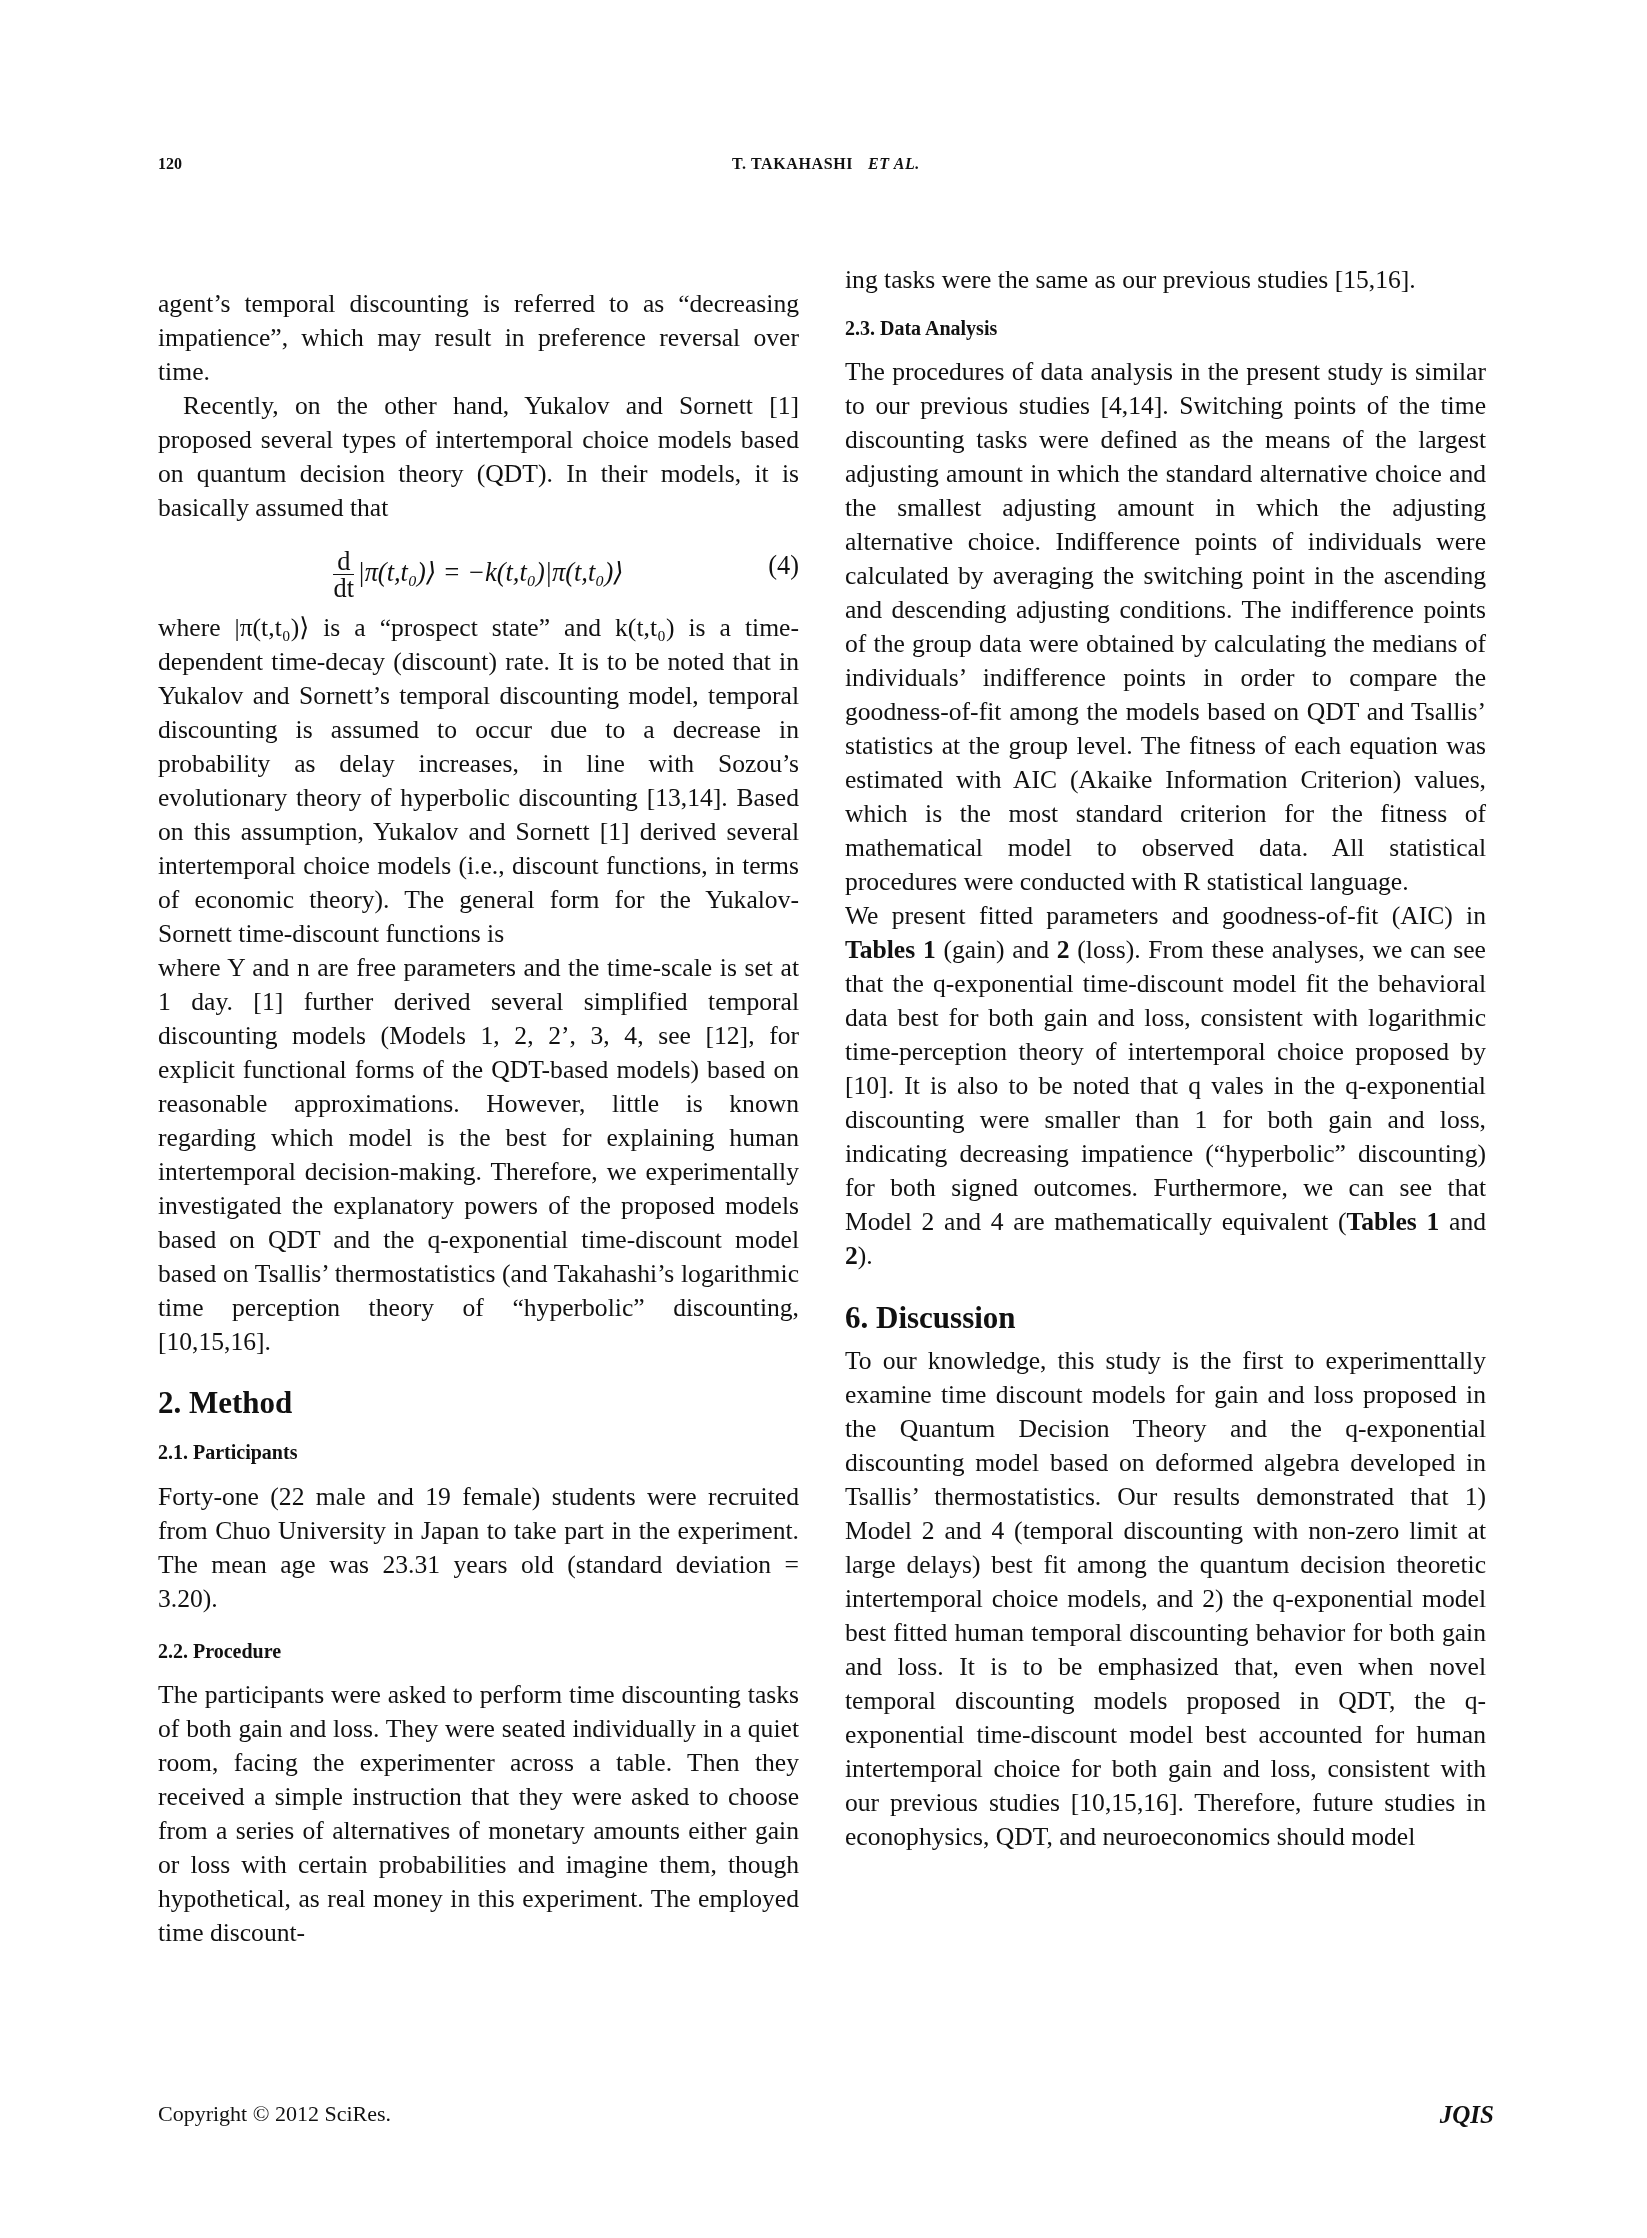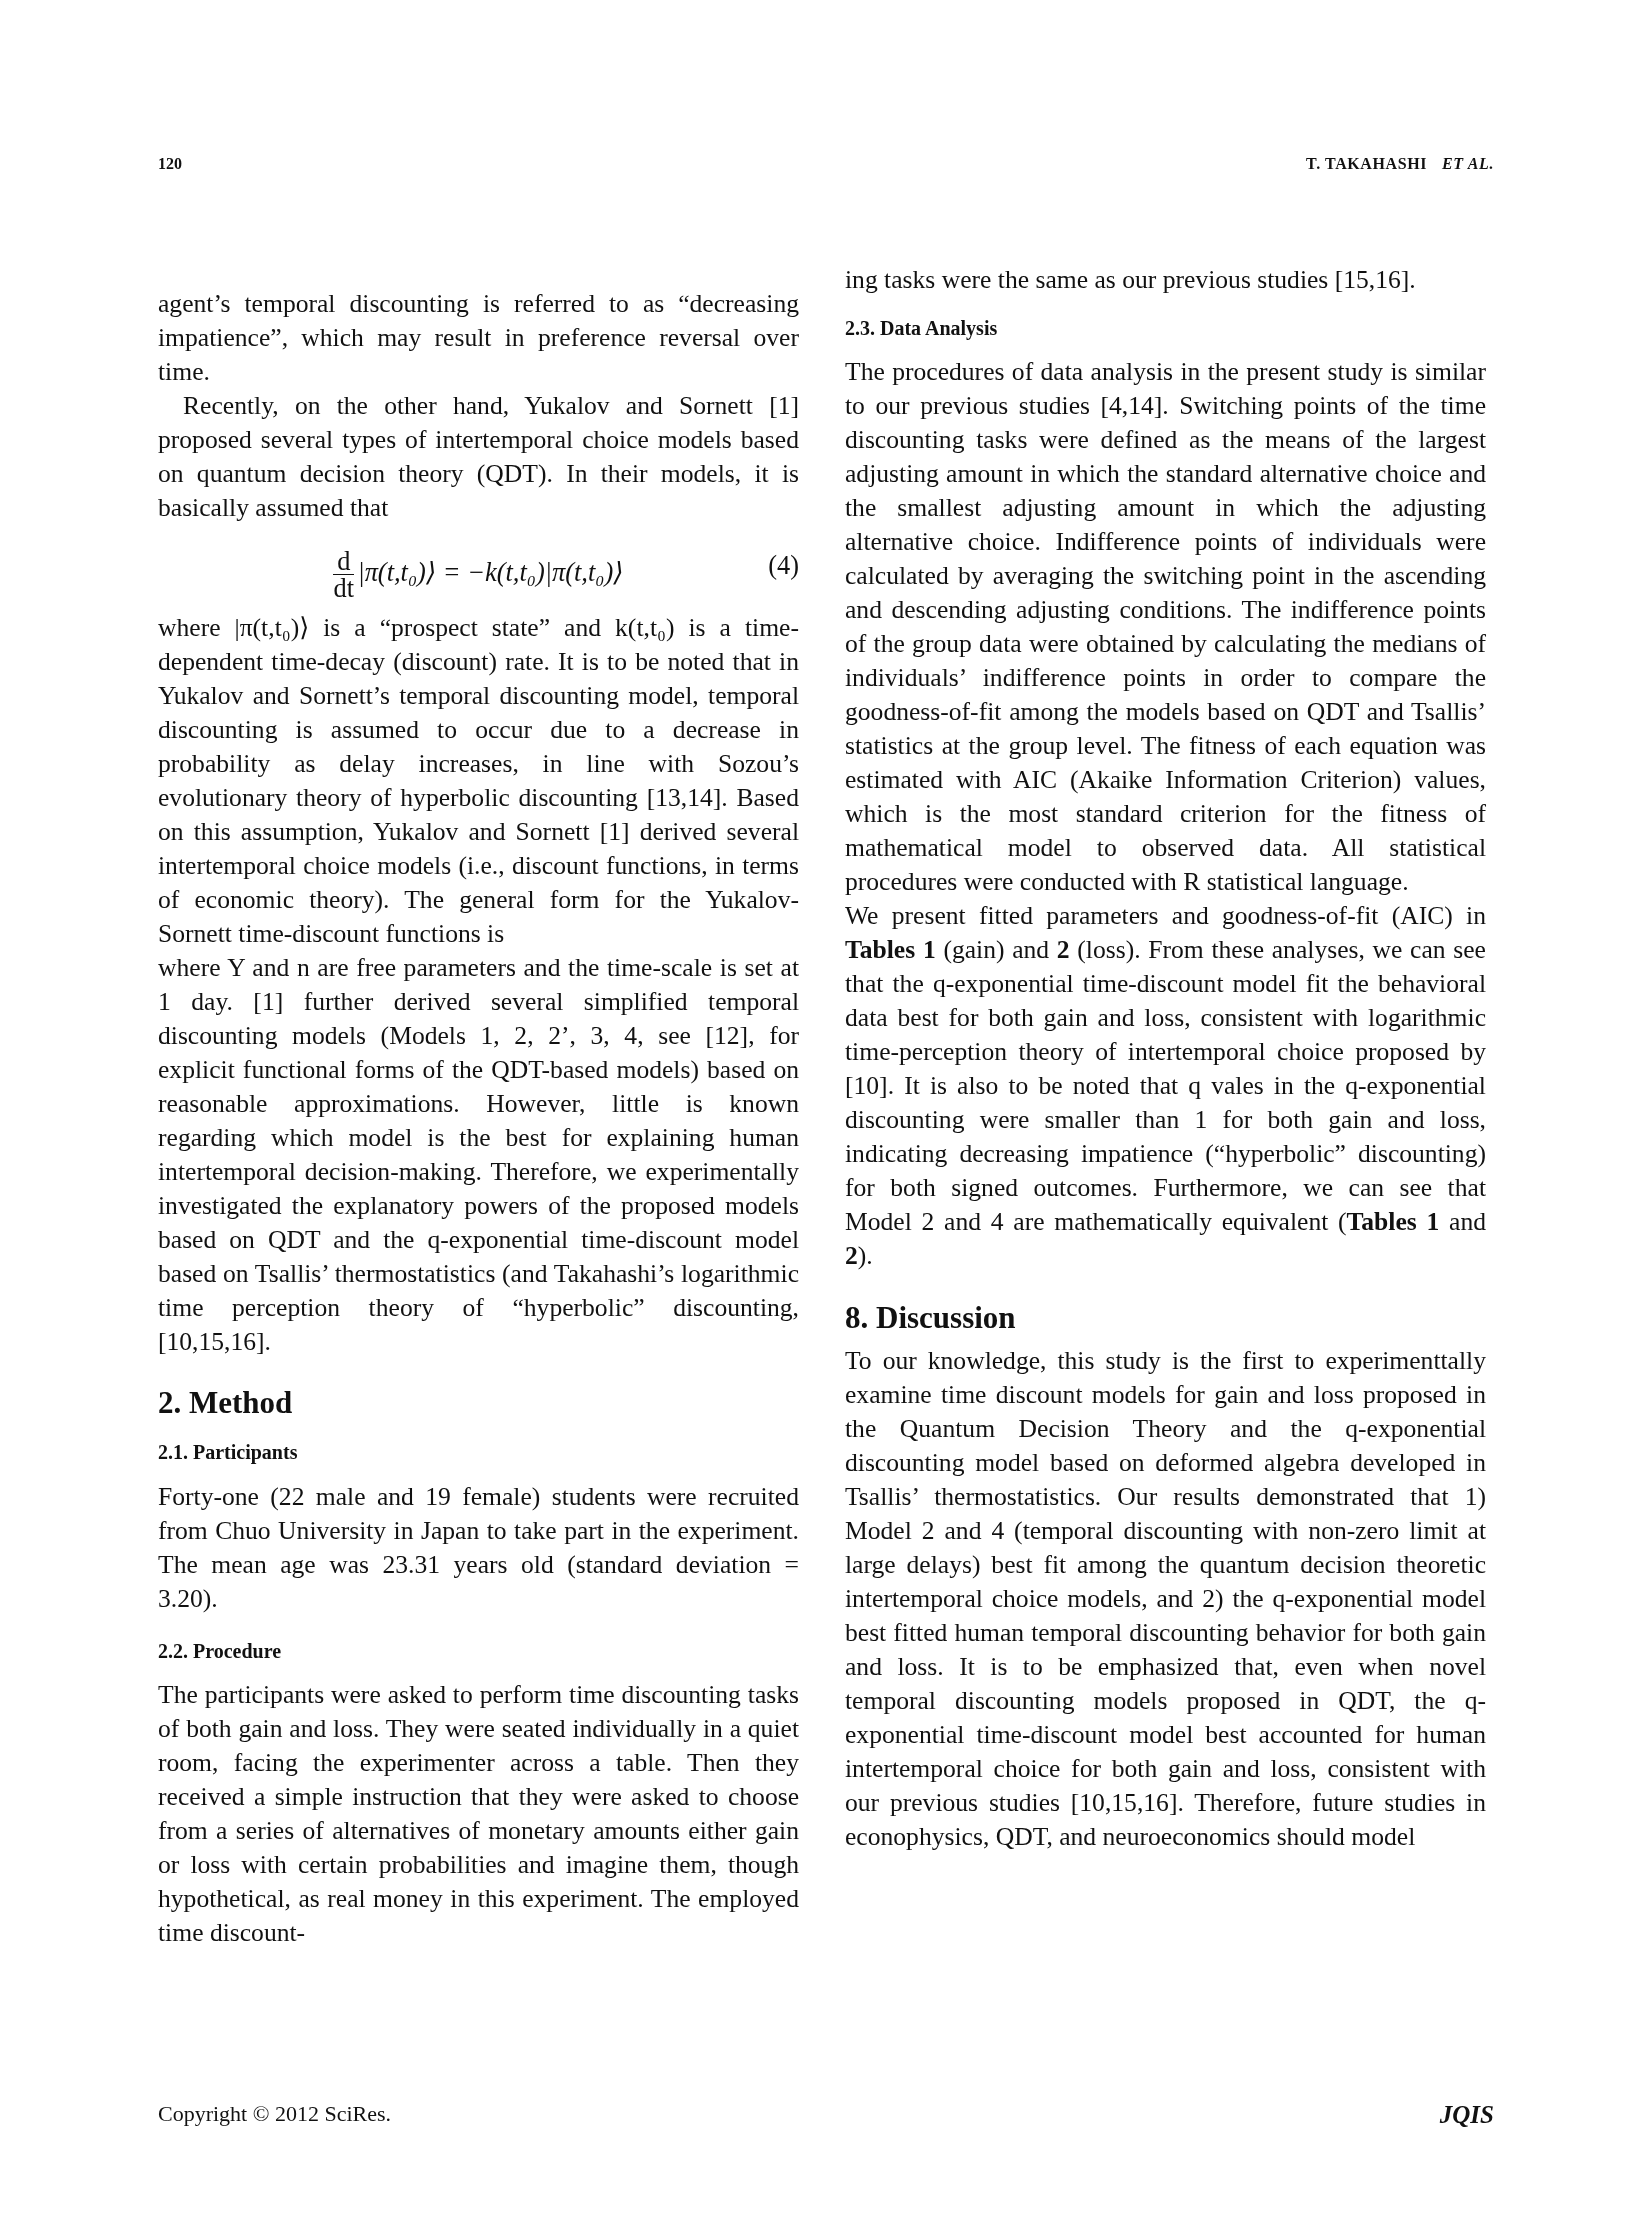--- a/index.html
+++ b/index.html
@@ -1,20 +1,20 @@
 <!DOCTYPE html>
 <html style="font-size:9.2px"><head>
 <meta charset="utf-8">
 <style>
   html, body { margin:0; padding:0; background:#ffffff; }
   body { width:1648px; height:2239px; position:relative; overflow:hidden;
          font-family:"Liberation Serif", "DejaVu Serif", serif; color:#111; }
   .header { position:absolute; top:155px; left:158px; width:1336px; height:34px; font-size:16px;font-weight:bold; }
   .page-num { position:absolute; left:0; top:0; }
-  .running-head { position:absolute; left:0; right:0; text-align:right; top:0; letter-spacing:0.6px; }
+  .running-head { position:absolute; left:0; right:0; text-align:center; top:0; letter-spacing:0.6px; }
   .running-head i { font-style:italic; margin-left:15px; }
   .col { position:absolute; top:239px; width:641px; font-size:25.6px; line-height:34px; }
   .col-left { left:158px;margin-top:48px; }
   .col-right { left:845px;margin-top:24px; }
   p { margin:0; text-align:justify; }
   p.indent { text-indent:25px; }
   .eq { position:relative; height:63px; margin:10.3px 0 12.6px 0; font-style:italic; font-size:26.4px; }
   .eq .expr { position:absolute; left:0; right:0; text-align:center; top:12.6px; }
   .eq .eqnum { position:absolute; right:0; top:12.6px; font-style:normal; }
   .frac { display:inline-block; vertical-align:middle; text-align:center; font-style:normal; margin-right:3.4px; }
@@ -57,21 +57,21 @@
   <p>Forty-one (22 male and 19 female) students were recruited from Chuo University in Japan to take part in the experiment. The mean age was 23.31 years old (standard deviation = 3.20).</p>
   <h3 class="first">2.2. Procedure</h3>
   <p>The participants were asked to perform time discounting tasks of both gain and loss. They were seated individually in a quiet room, facing the experimenter across a table. Then they received a simple instruction that they were asked to choose from a series of alternatives of monetary amounts either gain or loss with certain probabilities and imagine them, though hypothetical, as real money in this experiment. The employed time discount-</p>
 </div>
 
 <div class="col col-right">
   <p>ing tasks were the same as our previous studies [15,16].</p>
   <h3>2.3. Data Analysis</h3>
   <p>The procedures of data analysis in the present study is similar to our previous studies [4,14]. Switching points of the time discounting tasks were defined as the means of the largest adjusting amount in which the standard alternative choice and the smallest adjusting amount in which the adjusting alternative choice. Indifference points of individuals were calculated by averaging the switching point in the ascending and descending adjusting conditions. The indifference points of the group data were obtained by calculating the medians of individuals’ indifference points in order to compare the goodness-of-fit among the models based on QDT and Tsallis’ statistics at the group level. The fitness of each equation was estimated with AIC (Akaike Information Criterion) values, which is the most standard criterion for the fitness of mathematical model to observed data. All statistical procedures were conducted with R statistical language.</p>
   <p><span>We present fitted parameters and goodness-of-fit (AIC) in </span><b>Tables 1</b><span> (gain) and </span><b>2</b><span> (loss). From these analyses, we can see that the q-exponential time-discount model fit the behavioral data best for both gain and loss, consistent with logarithmic time-perception theory of intertemporal choice proposed by [10]. It is also to be noted that q vales in the q-exponential discounting were smaller than 1 for both gain and loss, indicating decreasing impatience (“hyperbolic” discounting) for both signed outcomes. Furthermore, we can see that Model 2 and 4 are mathematically equivalent (</span><b>Tables 1</b><span> and </span><b>2</b><span>).</span></p>
-  <h2>8. Discussion</h2>
+  <h2>6. Discussion</h2>
   <p>To our knowledge, this study is the first to experimenttally examine time discount models for gain and loss proposed in the Quantum Decision Theory and the q-exponential discounting model based on deformed algebra developed in Tsallis’ thermostatistics. Our results demonstrated that 1) Model 2 and 4 (temporal discounting with non-zero limit at large delays) best fit among the quantum decision theoretic intertemporal choice models, and 2) the q-exponential model best fitted human temporal discounting behavior for both gain and loss. It is to be emphasized that, even when novel temporal discounting models proposed in QDT, the q-exponential time-discount model best accounted for human intertemporal choice for both gain and loss, consistent with our previous studies [10,15,16]. Therefore, future studies in econophysics, QDT, and neuroeconomics should model</p>
 </div>
 
 <div class="footer">
   <span class="copyright">Copyright © 2012 SciRes.</span>
   <span class="journal">JQIS</span>
 </div>
 
 
 </body></html>

